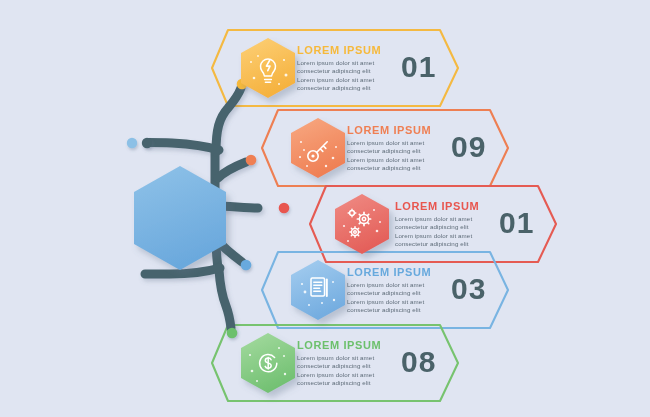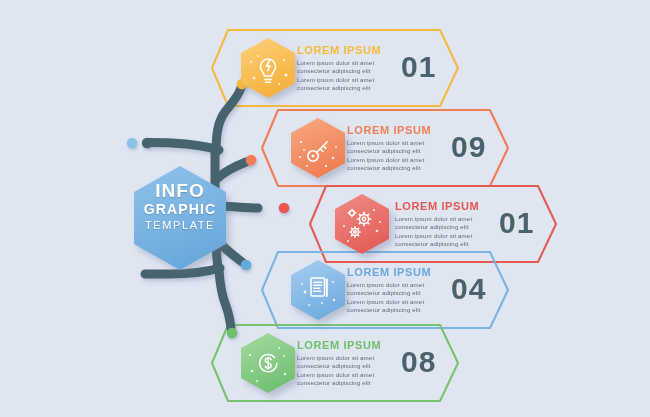--- a/index.html
+++ b/index.html
@@ -246,25 +246,20 @@
         <circle cx="250" cy="355" r="1.1"></circle>
           <circle cx="252" cy="371" r="1.3"></circle>
         <circle cx="284" cy="356" r="1"></circle>
           <circle cx="285" cy="374" r="1.2"></circle>
         <circle cx="257" cy="381" r="1"></circle>
           <circle cx="279" cy="348" r="1"></circle>
       </g>
     </g>
   </svg>
 
-  <div class="center-text">
-    <div class="ct-l1">INFO</div>
-    <div class="ct-l2">GRAPHIC</div>
-    <div class="ct-l3">TEMPLATE</div>
-  </div>
 
   <div class="row-text" style="left:297px;top:44px;">
     <p class="row-title" style="color:#f6b93b;">LOREM IPSUM</p>
     <p class="row-body">Lorem ipsum dolor sit amet</p>
     <p class="row-body">consectetur adipiscing elit</p>
     <p class="row-body">Lorem ipsum dolor sit amet</p>
     <p class="row-body">consectetur adipiscing elit</p>
   </div>
   <div class="row-num" style="left:401px;top:52px;">01</div>
 
@@ -286,21 +281,21 @@
   </div>
   <div class="row-num" style="left:499px;top:208px;">01</div>
 
   <div class="row-text" style="left:347px;top:266px;">
     <p class="row-title" style="color:#67a9dd;">LOREM IPSUM</p>
     <p class="row-body">Lorem ipsum dolor sit amet</p>
     <p class="row-body">consectetur adipiscing elit</p>
     <p class="row-body">Lorem ipsum dolor sit amet</p>
     <p class="row-body">consectetur adipiscing elit</p>
   </div>
-  <div class="row-num" style="left:451px;top:274px;">04</div>
+  <div class="row-num" style="left:451px;top:274px;">03</div>
 
   <div class="row-text" style="left:297px;top:339px;">
     <p class="row-title" style="color:#6cc06c;">LOREM IPSUM</p>
     <p class="row-body">Lorem ipsum dolor sit amet</p>
     <p class="row-body">consectetur adipiscing elit</p>
     <p class="row-body">Lorem ipsum dolor sit amet</p>
     <p class="row-body">consectetur adipiscing elit</p>
   </div>
   <div class="row-num" style="left:401px;top:347px;">08</div>
 

